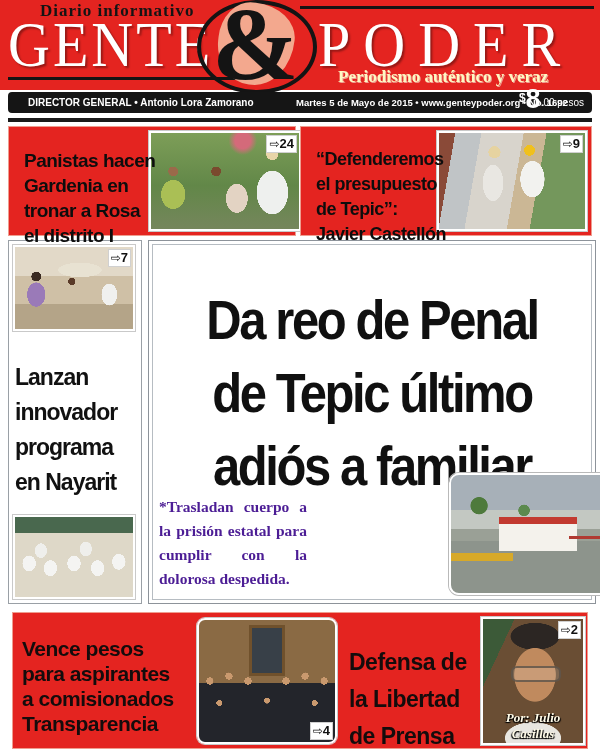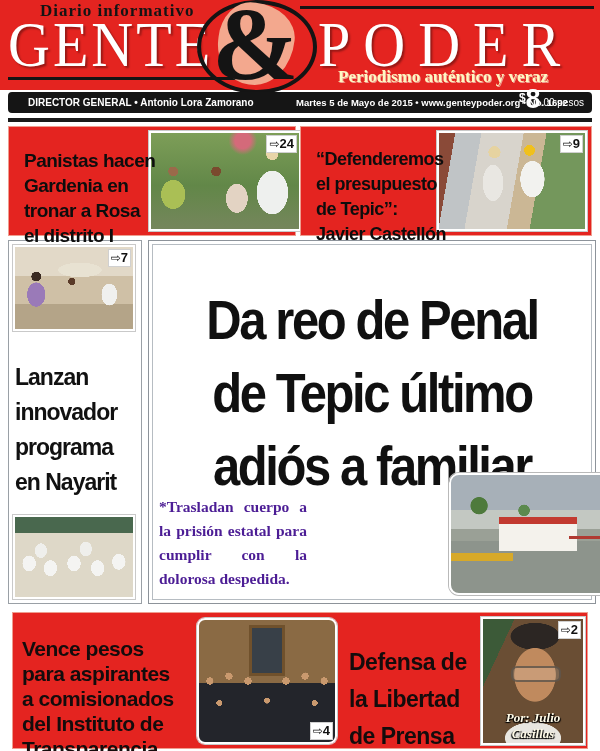--- a/index.html
+++ b/index.html
@@ -231,21 +231,20 @@
       <div class="gate"></div>
 
     </div>
   </section>
 
   <section class="redbox bottomband">
     <h2 class="hl-bl">
       <span>Vence pesos</span>
       <span>para aspirantes</span>
       <span>a comisionados</span>
-      <span>del Instituto de</span>
       <span>Transparencia</span>
     </h2>
     <div class="photo ph-group">
       <div class="painting"></div>
       <span class="marker m-br"><span>⇨</span><b>4</b></span>
     </div>
     <h2 class="hl-br">
       <span>Defensa de</span>
       <span>la Libertad</span>
       <span>de Prensa</span>

